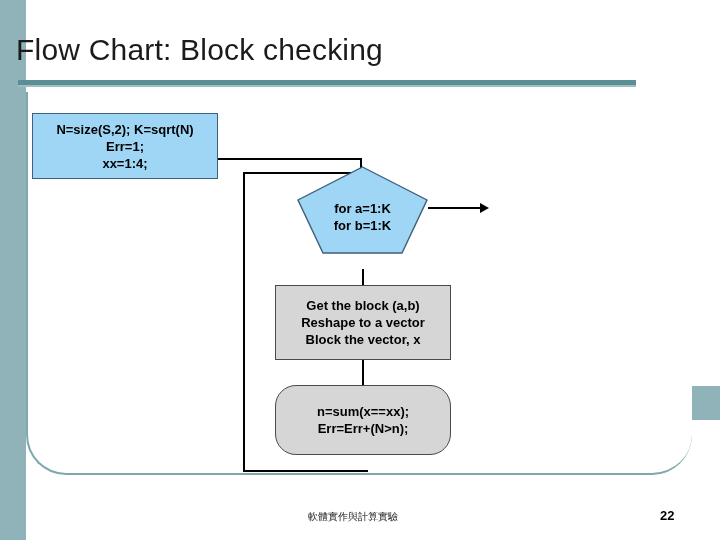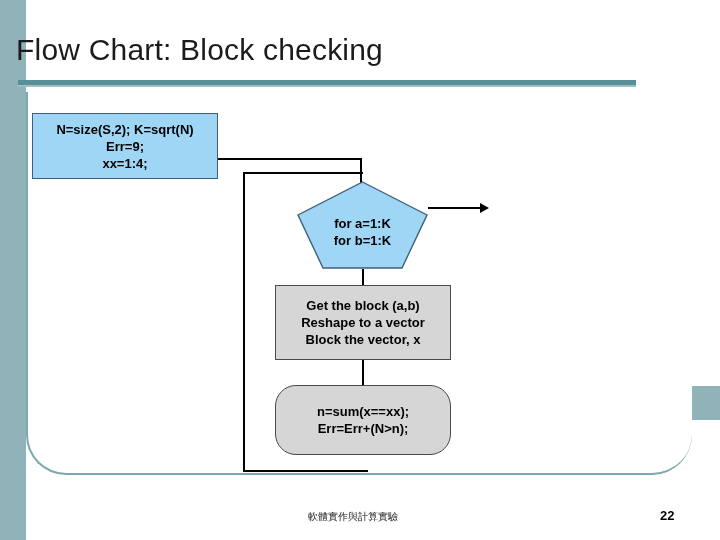--- a/index.html
+++ b/index.html
@@ -117,21 +117,21 @@
   .node .ln { display: block; white-space: nowrap; }
 
   #node-init {
     left: 32px;
     top: 113px;
     width: 186px;
     height: 66px;
   }
   #node-loop {
     left: 297px;
-    top: 181px;
+    top: 166px;
     width: 131px;
     height: 88px;
     background: transparent;
     border: none;
   }
   .pent-shape {
     position: absolute;
     left: 0;
     top: 0;
     width: 131px;
@@ -227,21 +227,21 @@
 
   <div class="ln-h" style="left:428px; top:207px; width:57px;"></div>
   <div class="arrow-right" style="left:480px; top:203px;"></div>
 
   <div class="ln-v" style="left:362px; top:269px; height:16px;"></div>
 
   <div class="ln-v" style="left:362px; top:360px; height:25px;"></div>
 
   <div class="node" id="node-init">
     <span class="ln">N=size(S,2); K=sqrt(N)</span>
-    <span class="ln">Err=9;</span>
+    <span class="ln">Err=1;</span>
     <span class="ln">xx=1:4;</span>
   </div>
 
   <div class="node" id="node-loop">
     <svg class="pent-shape" viewBox="0 0 131 88">
       <polygon points="65.5,1 130,34 105,87 26,87 1,34" fill="#9fd6f5" stroke="#3f5f7a" stroke-width="1.4"></polygon>
     </svg>
     <div class="pent-text">
       <span class="ln">for a=1:K</span>
       <span class="ln">for b=1:K</span>

